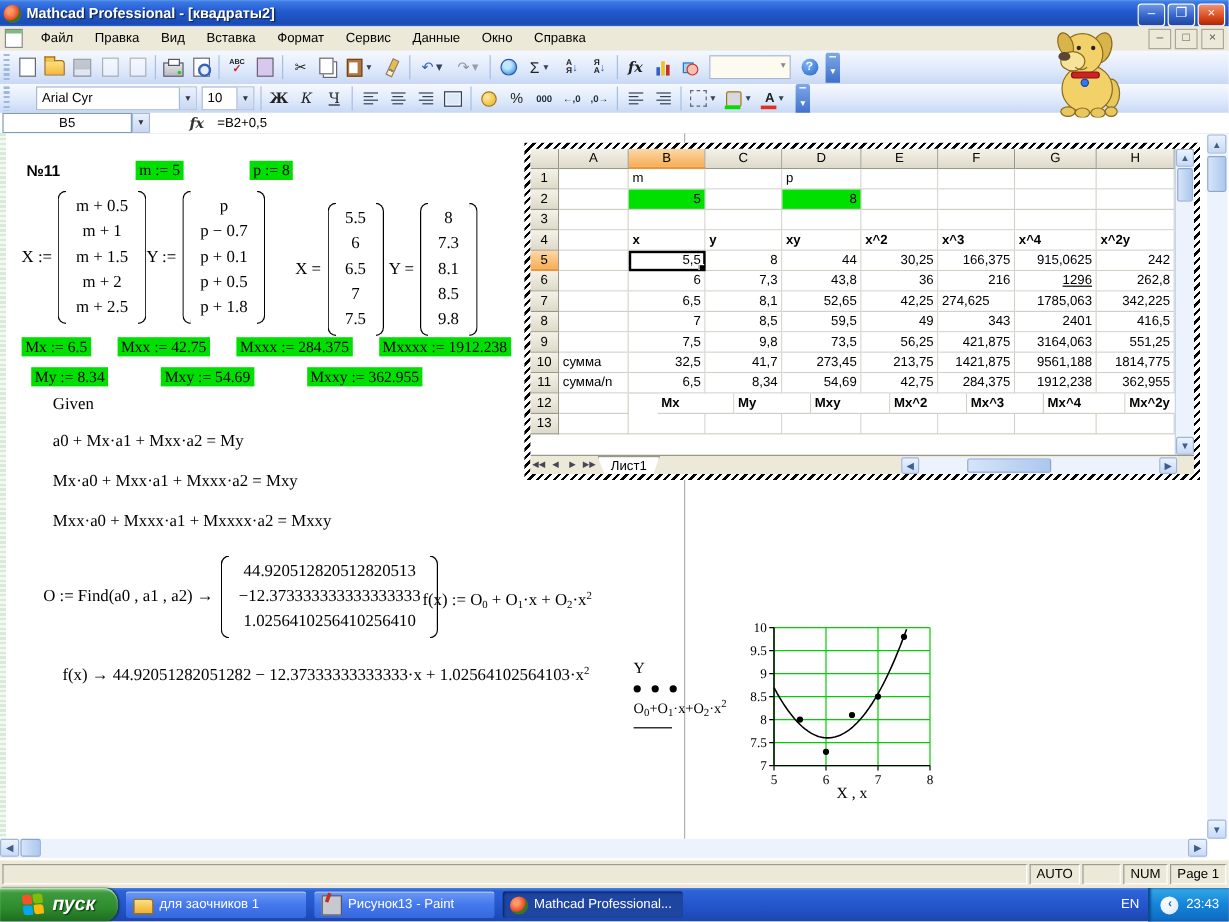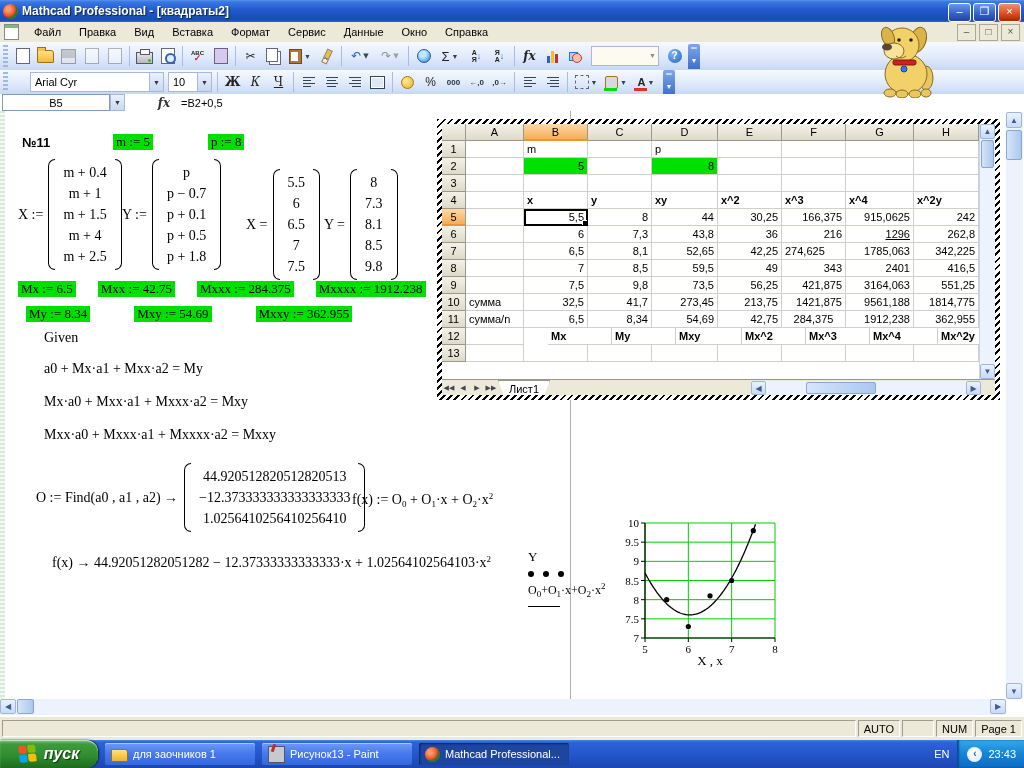--- a/index.html
+++ b/index.html
@@ -457,24 +457,24 @@
     <div class="pageline"></div>
 
     <div class="mregion taskno" style="left:22px;top:24px">№11</div>
     <div class="greenbox" style="position:absolute;left:113px;top:23px">m := 5</div>
     <div class="greenbox" style="position:absolute;left:208px;top:23px">p := 8</div>
 
     <div class="mregion mat" id="mat0" style="left:18px;top:48px">
         <span class="lbl">X :=</span>
         <span class="paren-l"></span>
         <span class="mcol">
-          <span>m + 0.4</span>
+          <span>m + 0.5</span>
           <span>m + 1</span>
           <span>m + 1.5</span>
-          <span>m + 4</span>
+          <span>m + 2</span>
           <span>m + 2.5</span>
         </span>
         <span class="paren-r"></span>
       </div>
     <div class="mregion mat" id="mat1" style="left:122px;top:48px">
         <span class="lbl">Y :=</span>
         <span class="paren-l"></span>
         <span class="mcol">
           <span>p</span>
           <span>p − 0.7</span>
@@ -667,21 +667,21 @@
                 <div class="xl-cell" style="width: 68px; text-align: right;">9561,188</div>
                 <div class="xl-cell" style="width: 65px; text-align: right;">1814,775</div>
               </div>
               <div class="xl-row">
                 <div class="xl-h" style="width: 24px;">11</div>
                 <div class="xl-cell" style="width: 58px; text-align: left;">сумма/n</div>
                 <div class="xl-cell" style="width: 64px; text-align: right;">6,5</div>
                 <div class="xl-cell" style="width: 64px; text-align: right;">8,34</div>
                 <div class="xl-cell" style="width: 66px; text-align: right;">54,69</div>
                 <div class="xl-cell" style="width: 64px; text-align: right;">42,75</div>
-                <div class="xl-cell" style="width: 64px; text-align: center;">284,375</div>
+                <div class="xl-cell" style="width: 64px; text-align: right;">284,375</div>
                 <div class="xl-cell" style="width: 68px; text-align: right;">1912,238</div>
                 <div class="xl-cell" style="width: 65px; text-align: right;">362,955</div>
               </div>
               <div class="xl-row">
                 <div class="xl-h" style="width: 24px;">12</div>
                 <div class="xl-cell bold" style="width: 58px; text-align: left;"></div>
                 <div class="xl-cell bold" style="width: 64px; text-align: left; margin-left: 24px;">Mx</div>
                 <div class="xl-cell bold" style="width: 64px; text-align: left;">My</div>
                 <div class="xl-cell bold" style="width: 66px; text-align: left;">Mxy</div>
                 <div class="xl-cell bold" style="width: 64px; text-align: left;">Mx^2</div>

